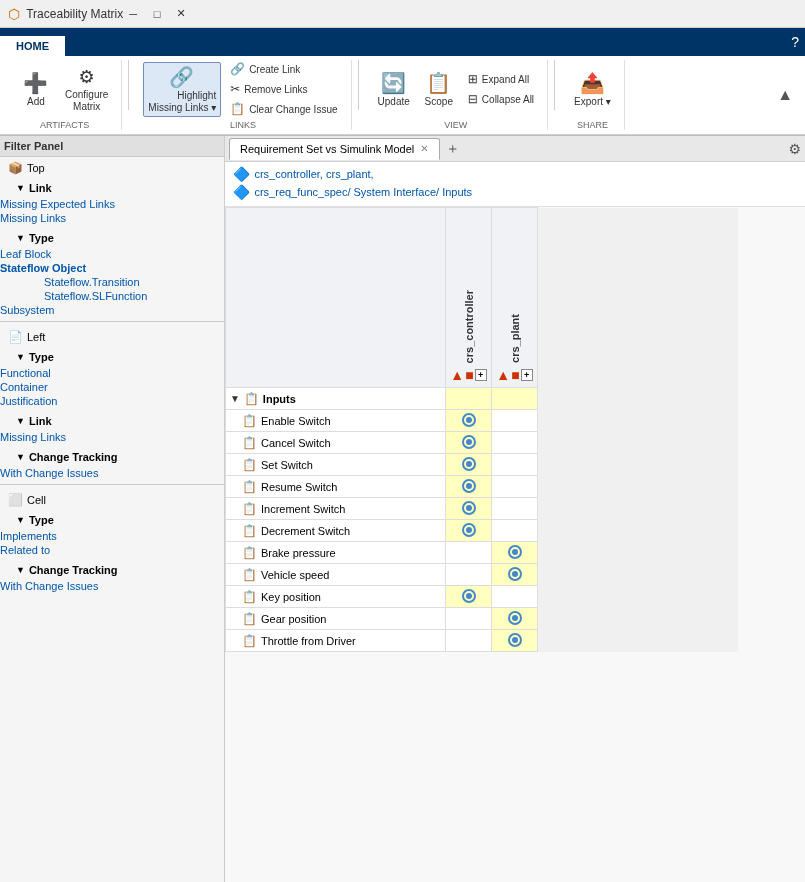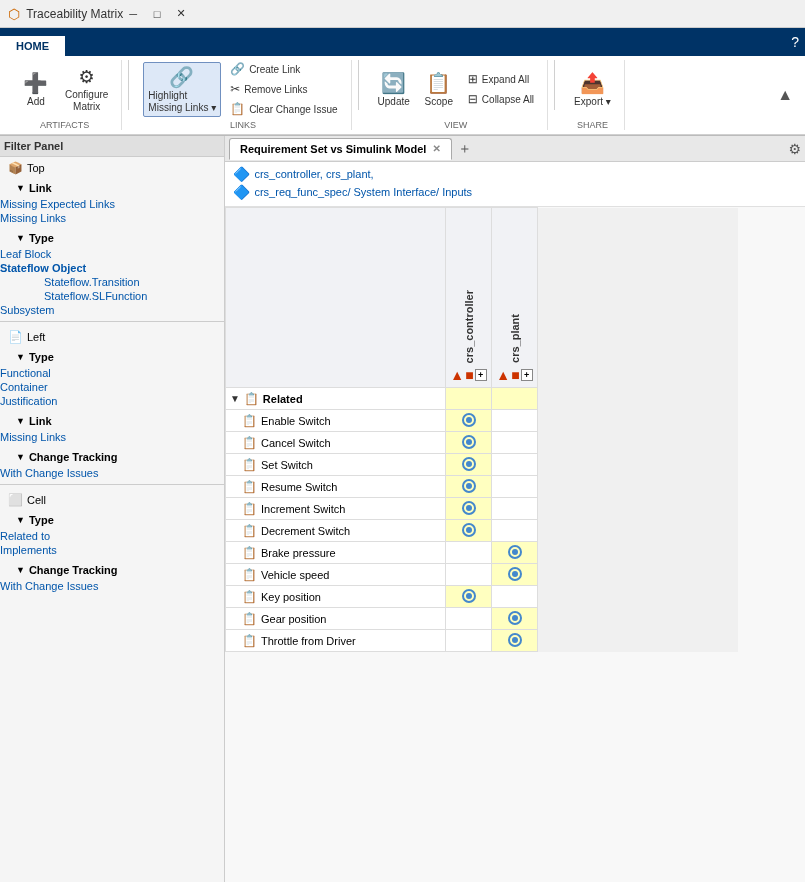--- a/index.html
+++ b/index.html
@@ -194,21 +194,20 @@
       cursor: pointer;
       gap: 6px;
       height: 22px;
       border-radius: 3px 3px 0 0;
       margin-right: 2px;
     }
     .tab-item.active {
       background: #fff;
       border-bottom: 1px solid #fff;
       z-index: 1;
-      font-weight: bold;
     }
     .tab-close { font-size: 10px; color: #888; cursor: pointer; }
     .tab-add { font-size: 14px; cursor: pointer; color: #555; margin-left: 4px; }
 
     
     .doc-links {
       background: #fff;
       padding: 4px 8px;
       border-bottom: 1px solid #e0e0e0;
       font-size: 11px;
@@ -369,21 +368,21 @@
       </div>
       <div class="ribbon-group-label">ARTIFACTS</div>
     </div>
 
     <div class="ribbon-separator"></div>
 
     <div class="ribbon-group">
       <div class="ribbon-buttons">
         <button class="ribbon-btn active-btn" style="min-width:70px;">
           <span class="btn-icon">🔗</span>
-          <span style="text-align:left; line-height:1.2;">Highlight<br>Missing Links ▾</span>
+          <span style="text-align:right; line-height:1.2;">Highlight<br>Missing Links ▾</span>
         </button>
         <div class="ribbon-small-group">
           <button class="ribbon-small-btn">
             <span class="small-icon">🔗</span>
             <span>Create Link</span>
           </button>
           <button class="ribbon-small-btn">
             <span class="small-icon">✂</span>
             <span>Remove Links</span>
           </button>
@@ -525,24 +524,24 @@
     <div class="filter-top-item">
       <span style="margin-right:4px; font-size:12px; color:#888;">⬜</span>
       <span style="font-size:11px;">Cell</span>
     </div>
 
     <div class="filter-group-header indent1">
       <span class="triangle">▼</span>
       <span>Type</span>
     </div>
     <div class="filter-indent">
+      <span class="filter-link">Implements</span>
+    </div>
+    <div class="filter-indent">
       <span class="filter-link">Related to</span>
-    </div>
-    <div class="filter-indent">
-      <span class="filter-link">Implements</span>
     </div>
 
     <div class="filter-group-header indent1" style="margin-top:4px;">
       <span class="triangle">▼</span>
       <span>Change Tracking</span>
     </div>
     <div class="filter-indent">
       <span class="filter-link">With Change Issues</span>
     </div>
 
@@ -606,21 +605,21 @@
             <th style="background:#f0f0f0; border:none;"></th>
           </tr>
         </thead>
         <tbody>
 
           <tr class="inputs-row">
             <td class="req-col">
               <div class="req-row" style="padding-left:4px;">
                 <span style="color:#333; font-size:10px; cursor:pointer;">▼</span>
                 <span style="font-size:12px; color:#4444aa;">📋</span>
-                <span style="font-weight:bold;">Related</span>
+                <span style="font-weight:bold;">Inputs</span>
               </div>
             </td>
             <td class="data-cell data-cell-yellow"></td>
             <td class="data-cell data-cell-yellow"></td>
             <td style="background:#f0f0f0; border:none;"></td>
           </tr>
 
           <tr>
             <td class="req-col">
               <div class="req-row indent1">

